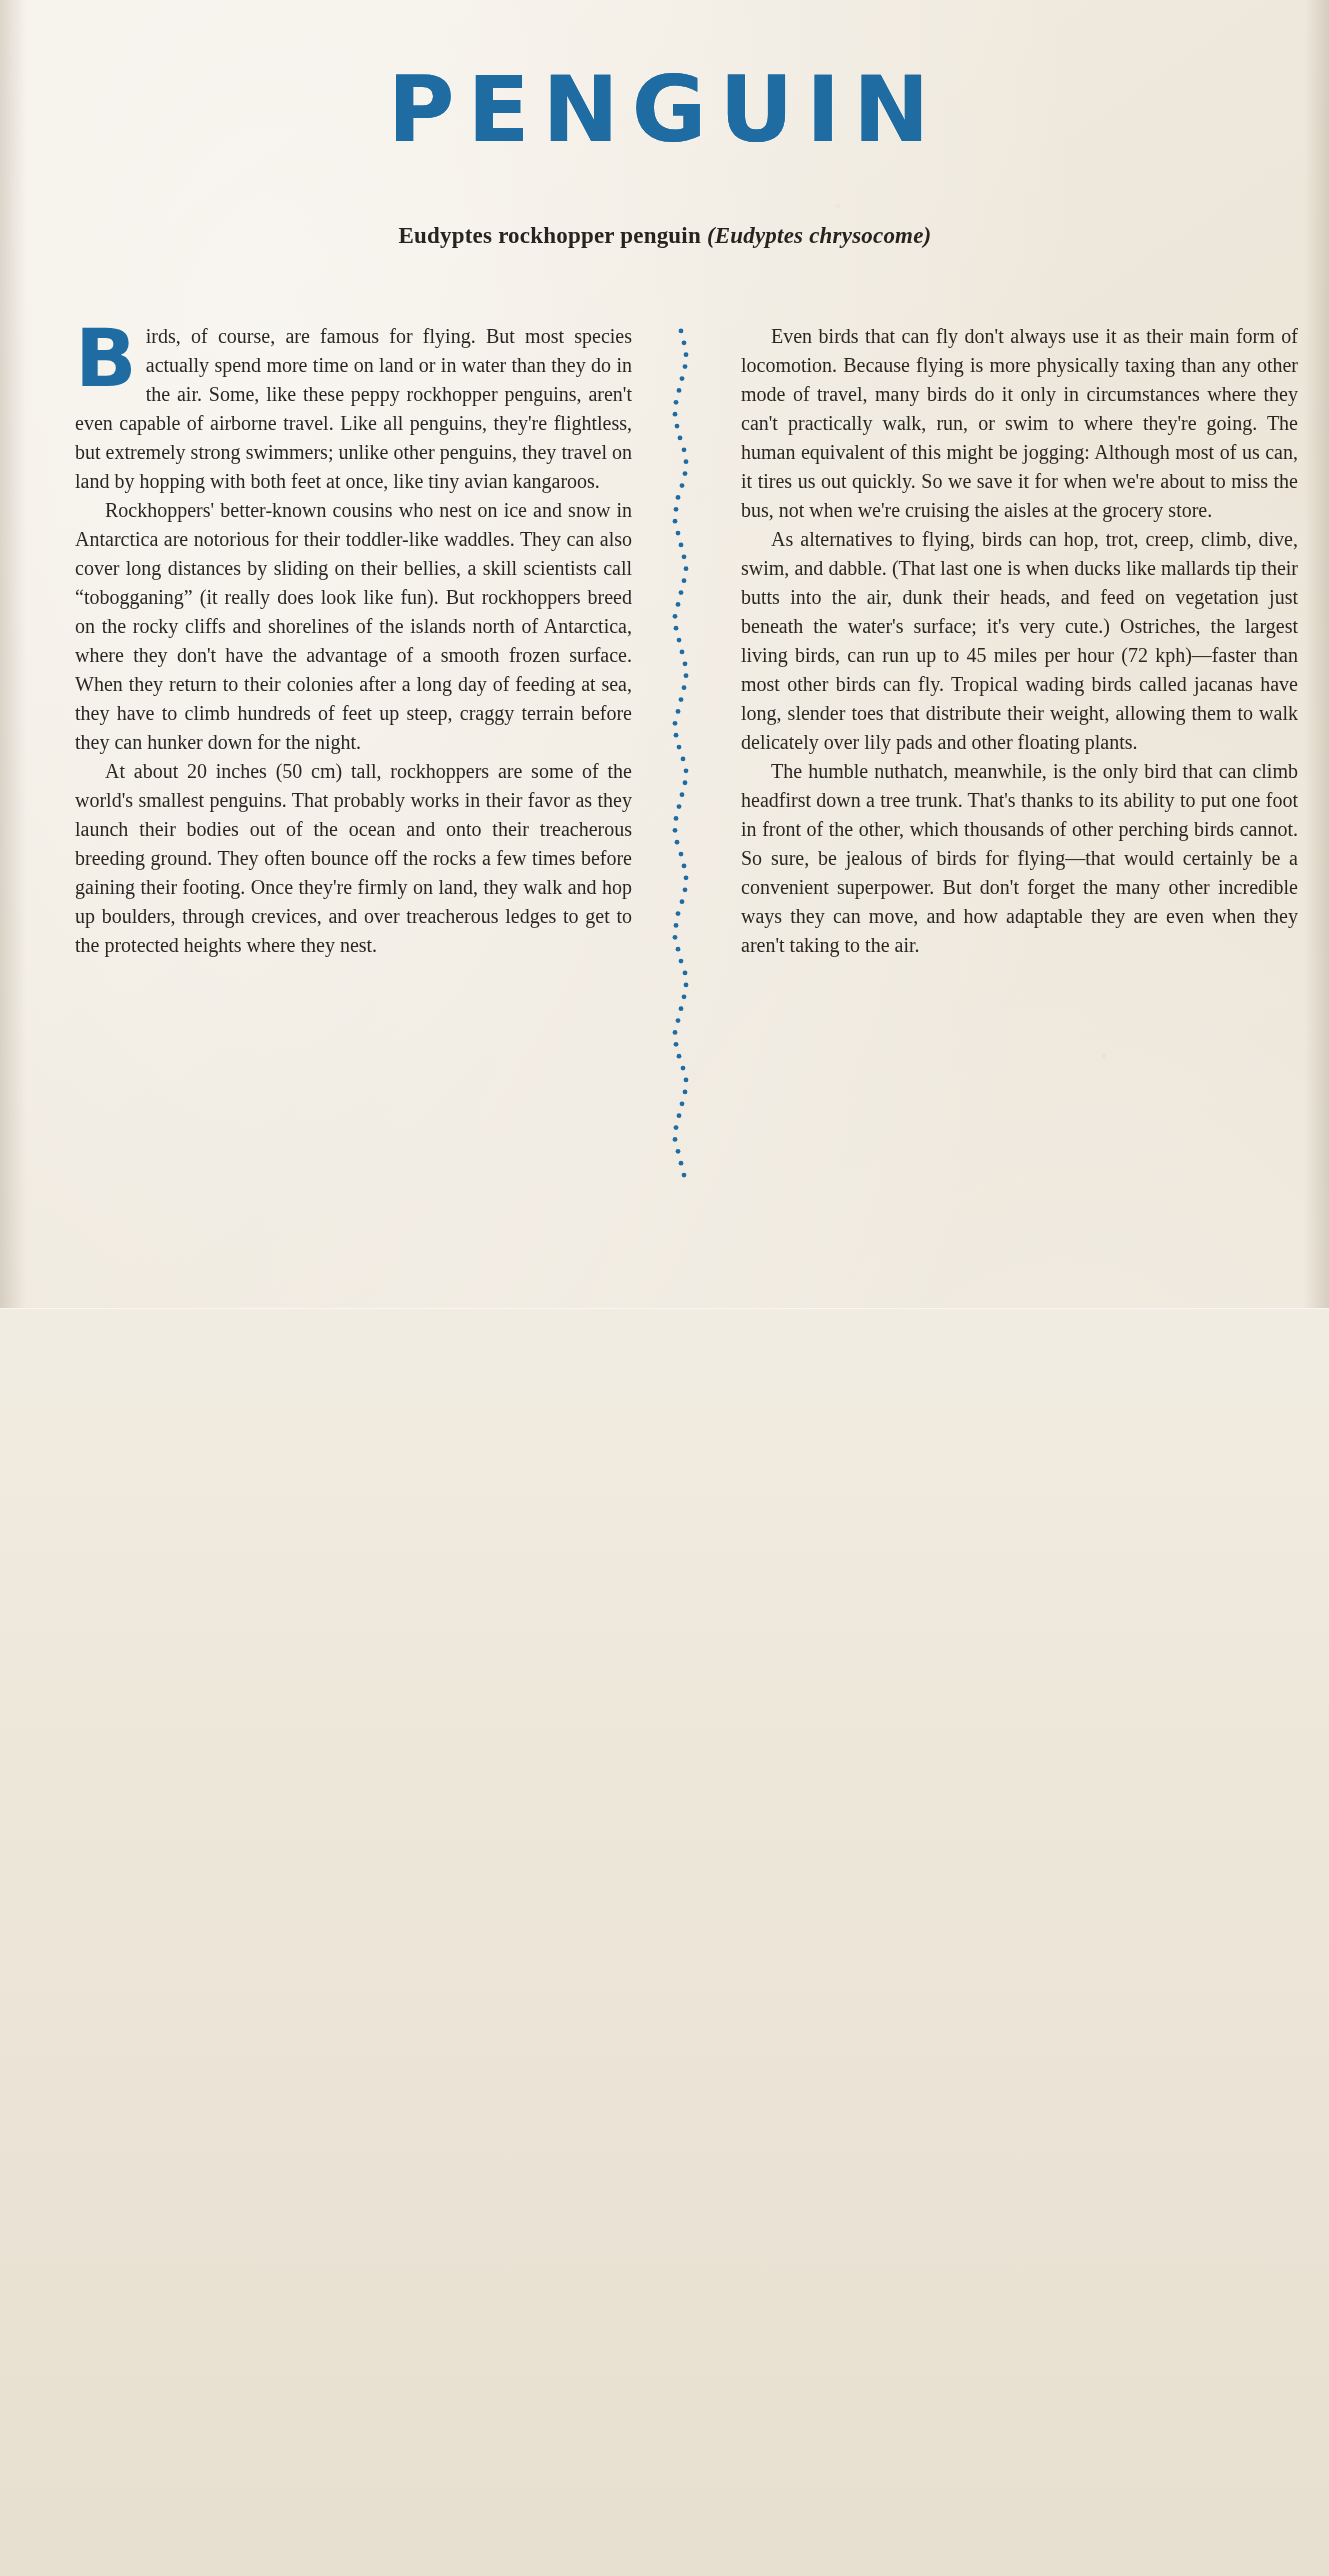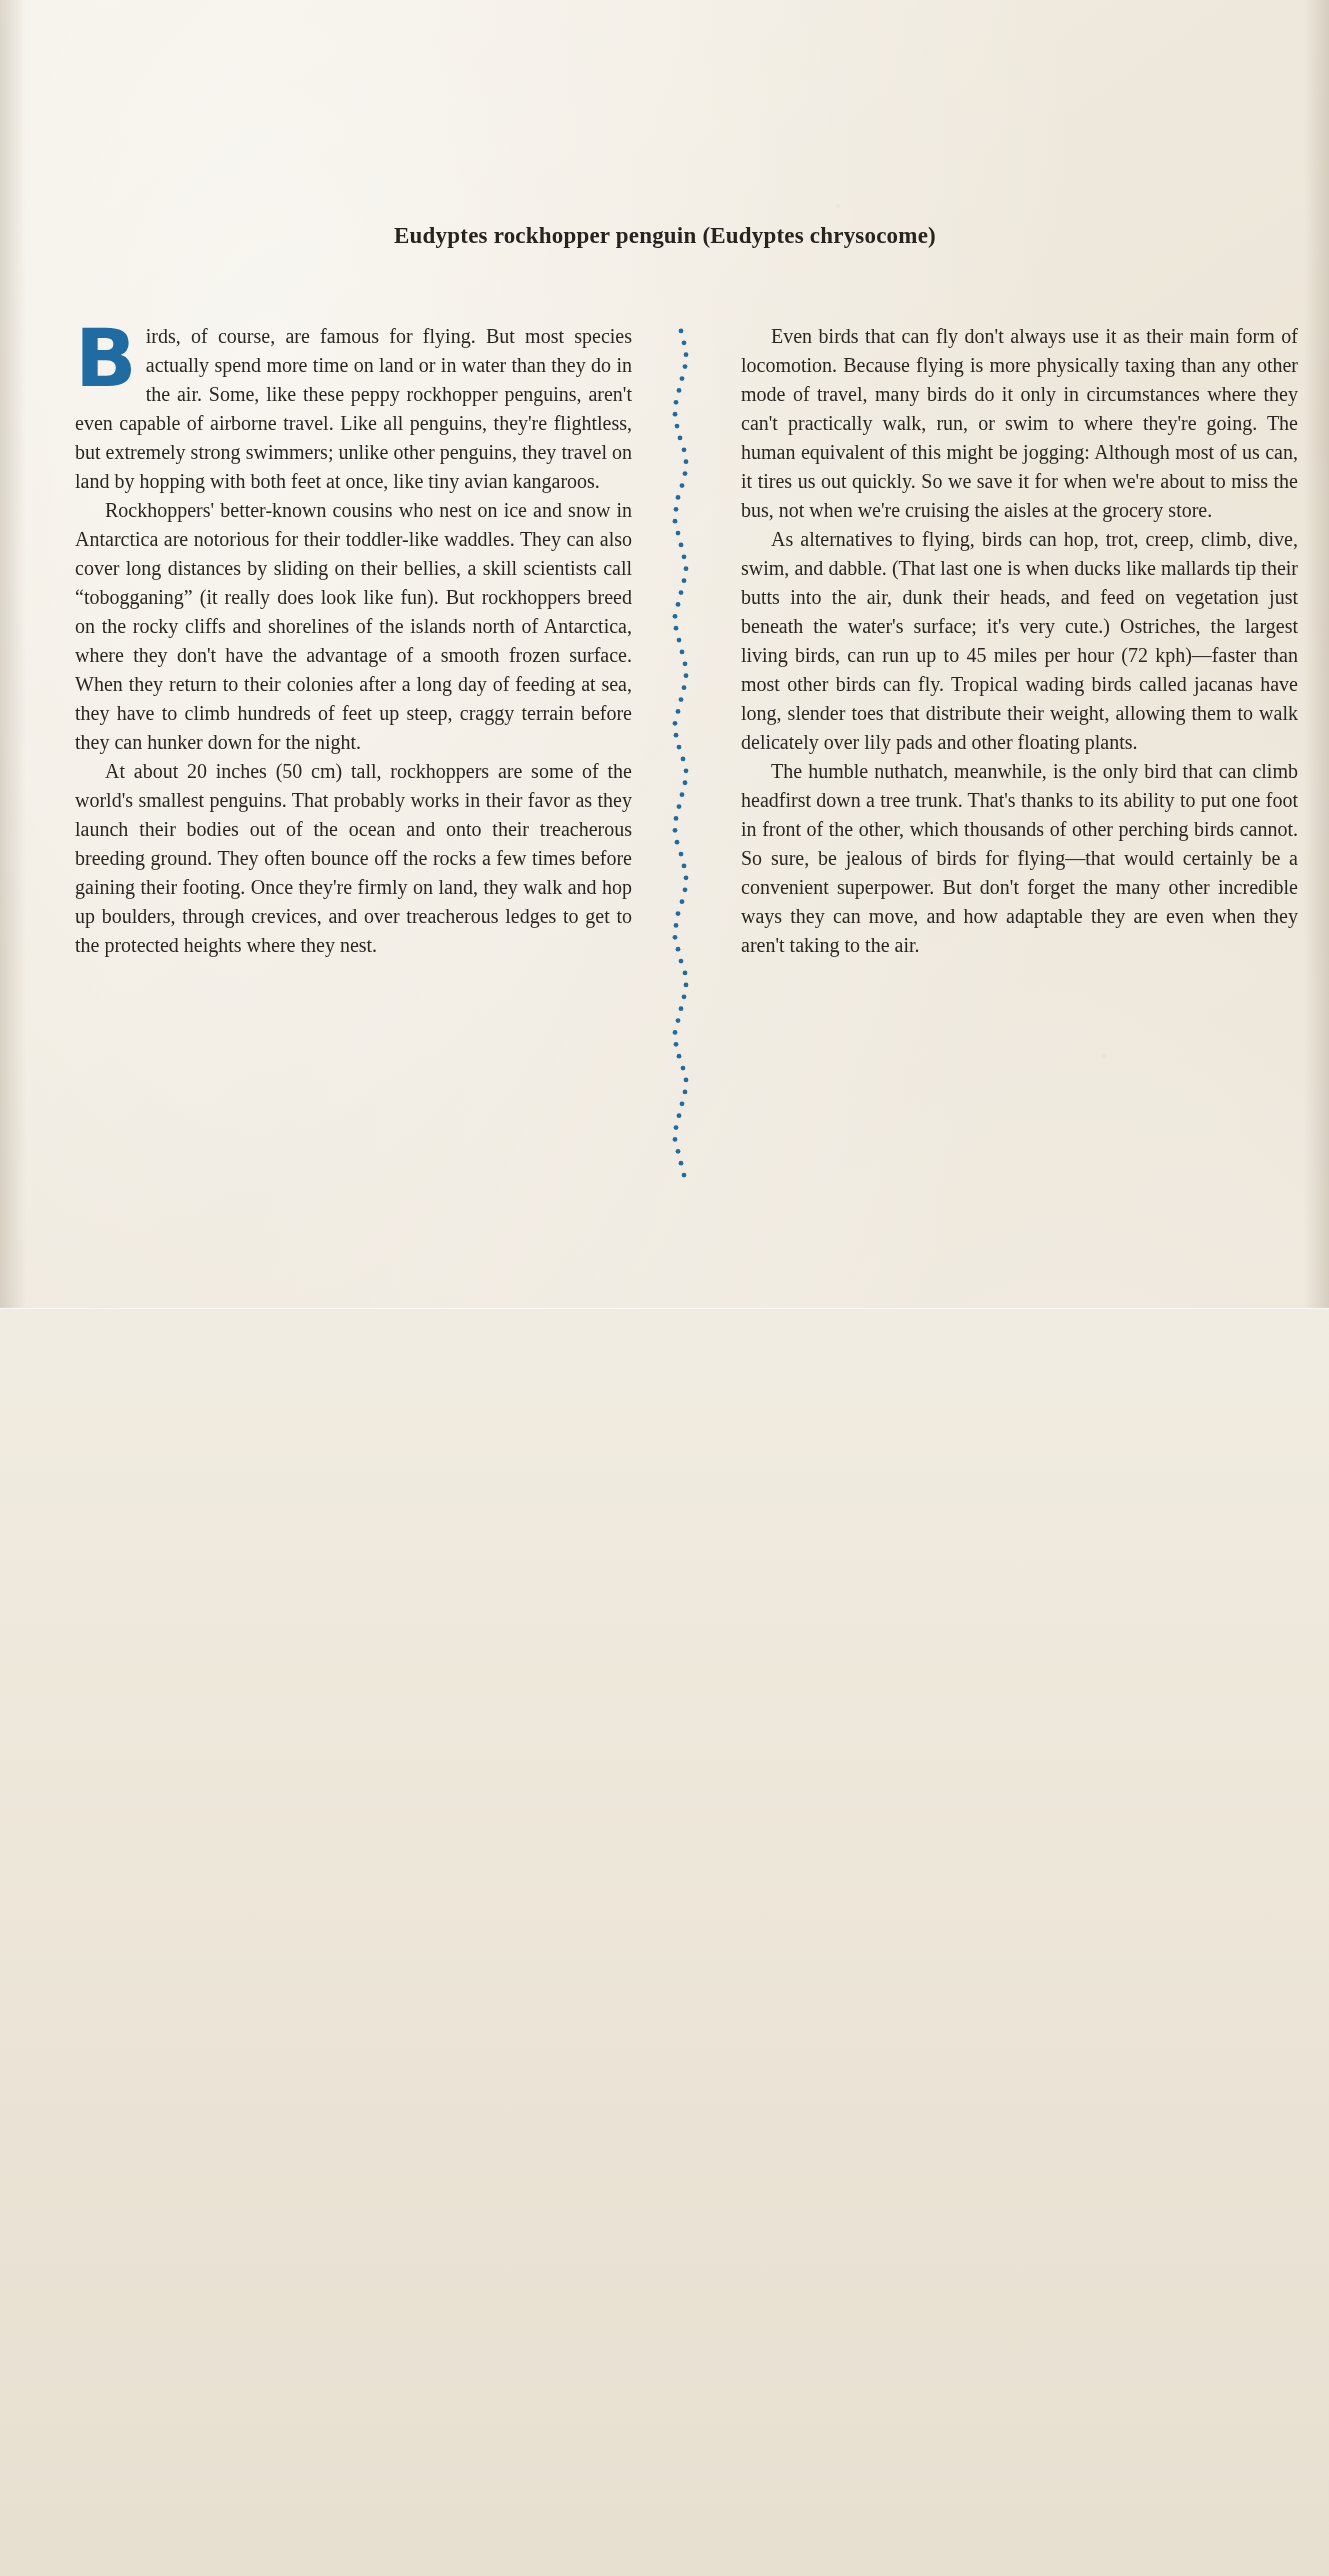--- a/index.html
+++ b/index.html
@@ -88,20 +88,21 @@
     left: 0;
     width: 1330px;
     text-align: center;
     font-family: "Liberation Serif", serif;
     font-weight: bold;
     font-size: 23px;
     color: #272420;
     letter-spacing: 0.2px;
   }
   .subtitle .sci {
+    font-style: italic;
     font-weight: bold;
   }
 
   .columns {
     position: absolute;
     top: 322px;
     left: 75px;
     width: 1179px;
     height: 872px;
   }
@@ -165,20 +166,23 @@
 </head>
 <body>
 
 <div class="page">
 
   <div class="page-edge-left"></div>
   <div class="page-edge-right"></div>
 
   <div class="top-section">
 
+    <div class="title">
+      <span>PENGUIN</span>
+    </div>
 
     <div class="subtitle">
       <span>Eudyptes rockhopper penguin</span>
       <span class="sci">(Eudyptes chrysocome)</span>
     </div>
 
     <svg class="divider" viewBox="0 0 22 870" preserveAspectRatio="none">
       <g fill="#1f6ca3">
         <circle cx="11" cy="6" r="2.4"></circle>
           <circle cx="14" cy="18" r="2.4"></circle>

